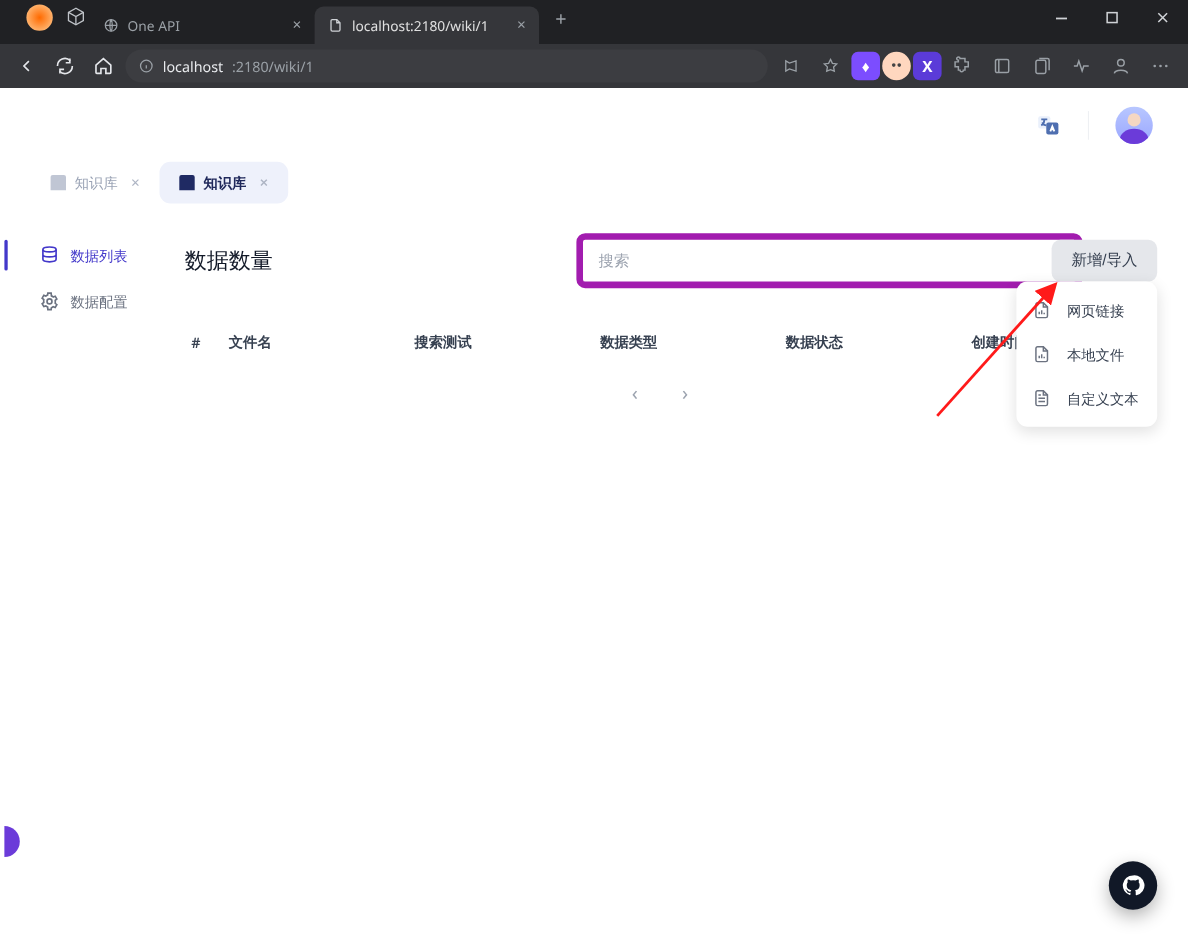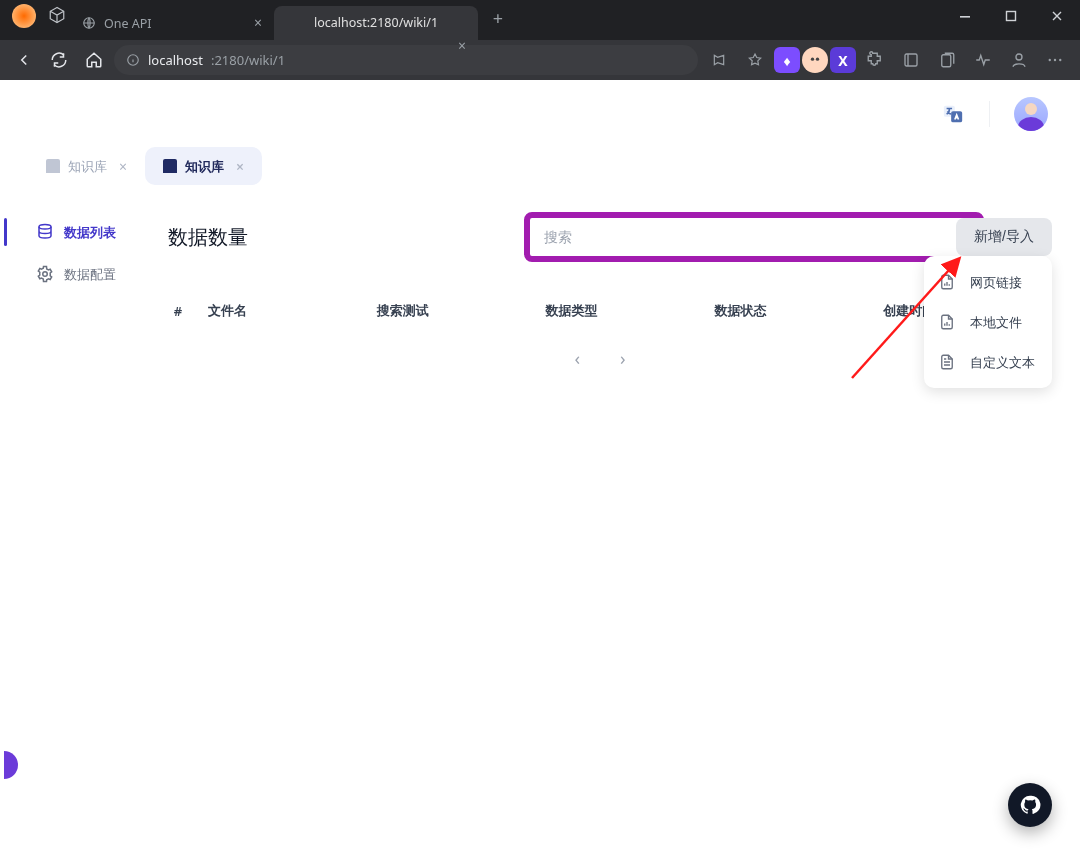--- a/index.html
+++ b/index.html
@@ -15,26 +15,26 @@
     --text:#1f2937;
     --primary:#4338ca;
     --btn-bg:#e5e7eb;
     --btn-bg-hover:#d1d5db;
     --shadow:0 4px 14px rgba(0,0,0,.12);
   }
   html,body{margin:0;padding:0;height:100%;font-family:ui-sans-serif,system-ui,-apple-system,"Segoe UI",Helvetica,Arial,"PingFang SC","Microsoft YaHei",sans-serif;}
   body{background:#0f0f11;}
   .browser{width:1080px;height:851px;background:var(--chrome-bg);display:flex;flex-direction:column;position:relative;overflow:hidden;}
   
-  .titlebar{height:40px;background:var(--chrome-bg);display:flex;align-items:flex-end;}
+  .titlebar{height:40px;background:var(--chrome-bg);display:flex;align-items:flex-end;padding-left:12px;}
   .tabs{display:flex;align-items:flex-end;height:100%;padding-left:8px;gap:0;flex:1;}
   .app-icon{width:24px;height:24px;border-radius:50%;background:radial-gradient(circle at 50% 50%, #ff6a00 0%, #ffb16a 70%);margin:0 6px 8px 4px;align-self:center;}
   .cube-icon{width:18px;height:18px;margin:0 4px 10px 6px;align-self:center;color:#bfc3c8;}
   .tab{display:flex;align-items:center;gap:8px;color:var(--chrome-muted);font-size:12.5px;height:34px;padding:0 12px;border-radius:8px 8px 0 0;min-width:180px;position:relative;}
-  .tab.active{background:var(--chrome-tab);color:var(--chrome-text);flex-direction:column;}
+  .tab.active{background:var(--chrome-tab);color:var(--chrome-text);}
   .tab .close{margin-left:auto;color:var(--chrome-muted);font-size:14px;line-height:1;}
   .newtab{width:28px;height:28px;border-radius:50%;display:flex;align-items:center;justify-content:center;color:var(--chrome-muted);margin:0 0 4px 6px;align-self:center;font-size:18px;}
   .win-ctrls{display:flex;align-items:flex-start;margin-left:auto;height:100%;}
   .win-btn{width:46px;height:32px;display:flex;align-items:center;justify-content:center;color:var(--chrome-muted);}
   
   .addrbar{height:40px;background:var(--chrome-tab);display:flex;align-items:center;padding:0 8px;gap:4px;}
   .ico-btn{width:34px;height:30px;border-radius:6px;display:flex;align-items:center;justify-content:center;color:var(--chrome-muted);}
   .omnibox{flex:0 0 auto;width:560px;height:30px;border-radius:15px;background:#3c3d41;display:flex;align-items:center;color:var(--chrome-muted);font-size:13px;padding:0 12px;gap:8px;overflow:hidden;}
   .omnibox .host{color:#e8eaed;}
   .omnibox .path{color:#9aa0a6;}
@@ -55,21 +55,21 @@
   .avatar::after{content:"";position:absolute;left:50%;bottom:-6px;transform:translateX(-50%);width:26px;height:20px;border-radius:50% 50% 0 0;background:#6b3bd9;}
   .tabrow{display:flex;align-items:center;gap:0;padding:0 24px;height:44px;}
   .ptab{display:flex;align-items:center;gap:8px;padding:0 18px;height:38px;border-radius:10px;font-size:13px;color:#9aa3b5;}
   .ptab .tabclose{color:#aeb5c4;font-size:14px;margin-left:4px;}
   .ptab.active{background:#eef1fb;color:#20295b;font-weight:600;}
   .ptab .bookmark{width:14px;height:14px;display:inline-block;background:#1f2a63;border-radius:2px 2px 0 0;position:relative;}
   .ptab:not(.active) .bookmark{background:#c0c6d4;}
   .content{flex:1;display:flex;padding:24px 24px 0 24px;gap:0;}
   .sidebar{width:120px;flex:none;}
   .side-item{display:flex;align-items:center;gap:10px;height:40px;margin-bottom:2px;font-size:13px;color:#6b7280;position:relative;padding-left:8px;border-radius:6px;}
-  .side-item.active{color:var(--primary);font-weight:700;}
+  .side-item.active{color:var(--primary);font-weight:400;}
   .side-item.active::before{content:"";position:absolute;left:-24px;top:6px;bottom:6px;width:3px;border-radius:3px;background:var(--primary);}
   .main{flex:1;display:flex;flex-direction:column;position:relative;}
   .toprow{display:flex;align-items:center;gap:12px;margin-bottom:30px;}
   .title{font-size:20px;font-weight:400;color:#111827;margin-right:auto;padding-left:20px;}
   .search{width:420px;}
   .search input{width:100%;height:38px;border:6px solid #a21caf;border-radius:8px;padding:0 14px;font-size:14px;color:#374151;outline:none;}
   .search input::placeholder{color:#9ca3af;}
   .add-btn{height:38px;padding:0 18px;border:none;border-radius:8px;background:var(--btn-bg);color:#374151;font-size:14px;cursor:pointer;text-align:center;}
   .table-head{display:flex;font-size:13px;color:#374151;font-weight:600;padding:8px 0;border-top:1px solid transparent;}
   .col{flex:1;display:flex;align-items:center;}

